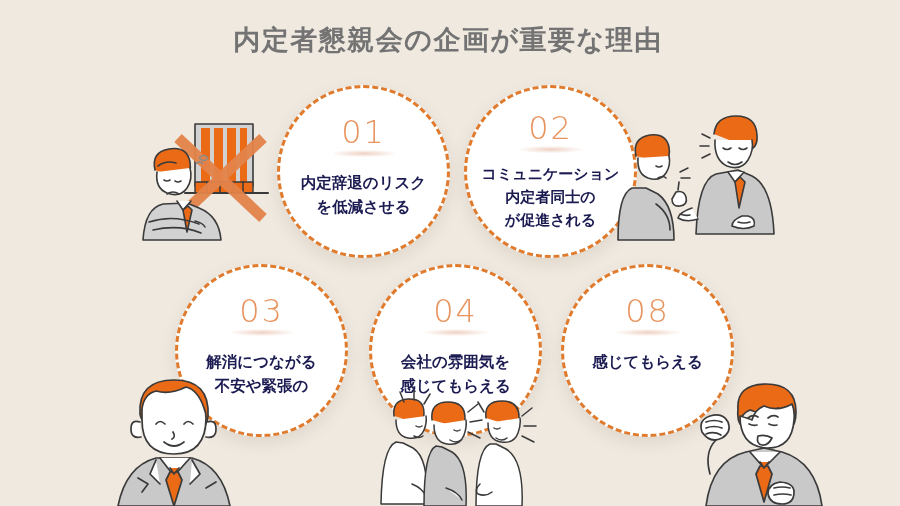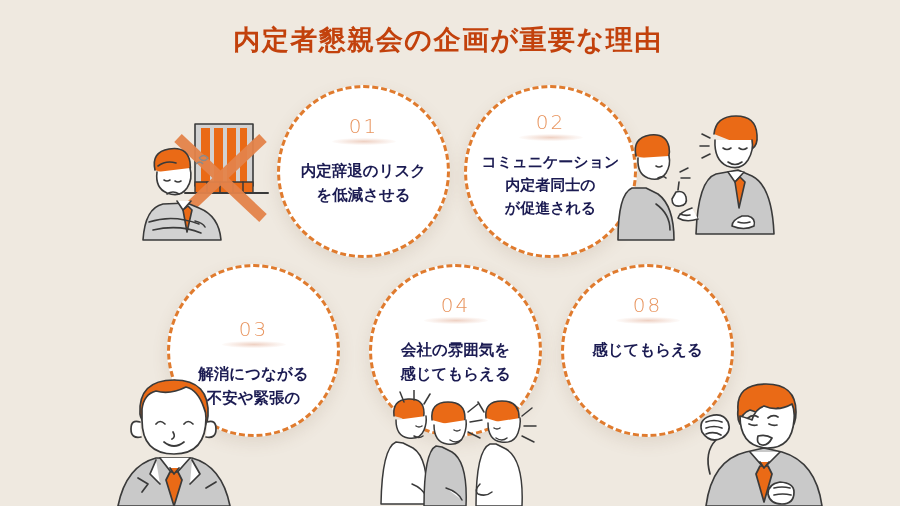--- a/index.html
+++ b/index.html
@@ -23,41 +23,41 @@
 
   
   #title {
     position: absolute;
     top: 22px;
     left: 0;
     width: 896px;
     text-align: center;
     font-size: 27px;
     font-weight: 700;
-    color: #c2410c;
+    color: #737373;
     letter-spacing: 1.5px;
     white-space: nowrap;
   }
 
   
   .circle {
     position: absolute;
     border-radius: 50%;
     background: #FFFFFF;
     border: 3px dashed #E07B2E;
     box-sizing: border-box;
     box-shadow: 0 6px 16px rgba(120, 90, 60, 0.13);
     display: flex;
     flex-direction: column;
     align-items: center;
     justify-content: flex-start;
     z-index: 6;
   }
   .circle-num {
-    font-size: 20px;
+    font-size: 32px;
     font-weight: 300;
     color: #E8945E;
     letter-spacing: 2px;
     line-height: 1;
     font-family: "DejaVu Sans", "Liberation Sans", sans-serif;
   }
   .num-shadow {
     width: 64px;
     height: 7px;
     margin-top: 2px;
@@ -69,21 +69,21 @@
     font-weight: 700;
     text-align: center;
     line-height: 1.52;
   }
   .circle-text .ln { display: block; white-space: nowrap; }
 
   
   #circle-01 { left: 277px; top: 85px;  width: 173px; height: 173px; padding-top: 28px; }
   #circle-02 { left: 464px; top: 85px;  width: 173px; height: 173px; padding-top: 24px; }
   
-  #circle-03 { left: 167px; top: 264px; width: 173px; height: 173px; padding-top: 28px; justify-content: center; }
+  #circle-03 { left: 175px; top: 264px; width: 173px; height: 173px; padding-top: 28px; }
   #circle-04 { left: 369px; top: 264px; width: 173px; height: 173px; padding-top: 28px; }
   #circle-05 { left: 561px; top: 264px; width: 173px; height: 173px; padding-top: 28px; }
 
   #circle-01 .circle-text { font-size: 15.5px; margin-top: 14px; }
   #circle-02 .circle-text { font-size: 15px;   margin-top: 10px; }
   #circle-03 .circle-text { font-size: 15.5px; margin-top: 14px; }
   #circle-04 .circle-text { font-size: 15.5px; margin-top: 14px; }
   #circle-05 .circle-text { font-size: 15.5px; margin-top: 14px; }
 
   

